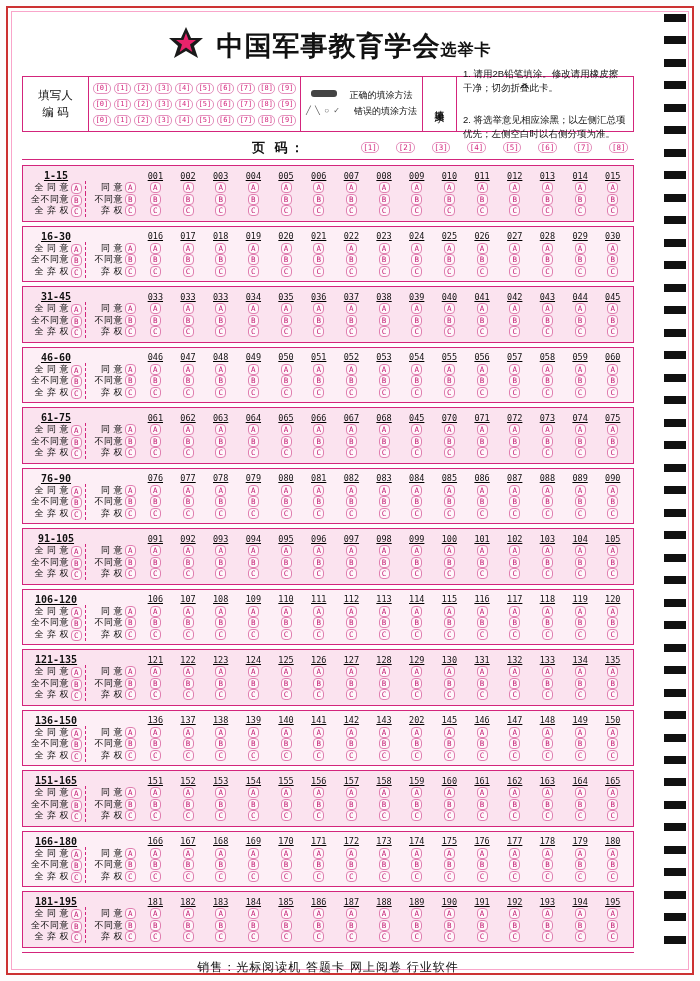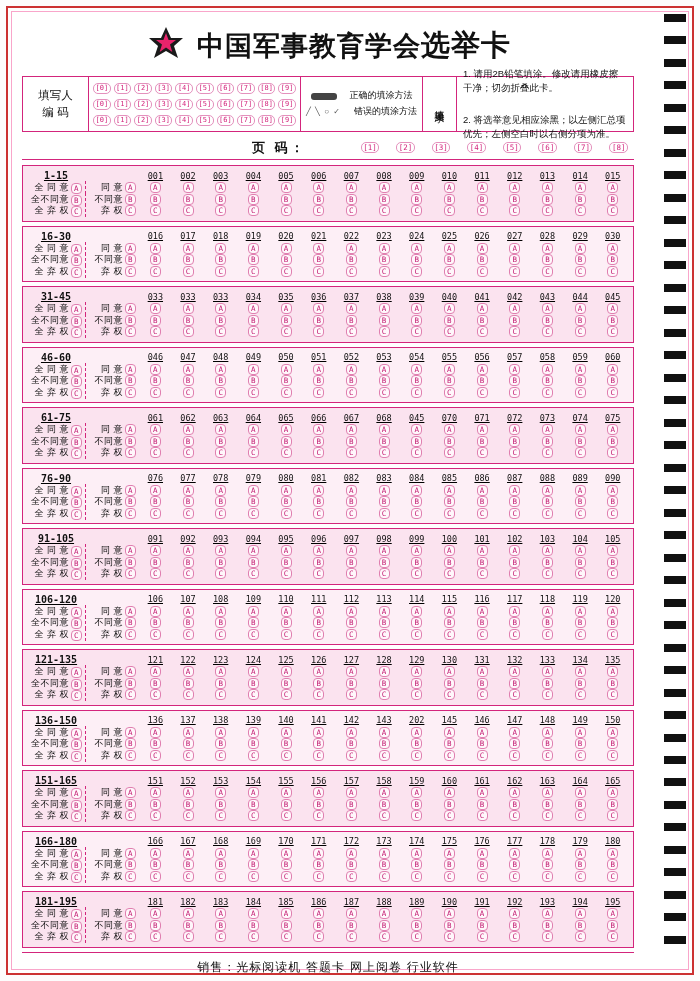--- a/index.html
+++ b/index.html
@@ -47,21 +47,21 @@
   .logo {
     width:42px; height:42px; margin-right:10px;
     position:relative;
   }
   .logo svg { display:block; }
   .title {
     font-family:"DejaVu Sans", sans-serif;
     font-size:27px; font-weight:bold; letter-spacing:1px; color:#111;
     white-space:nowrap;
   }
-  .title .small { font-size:29px; }
+  .title .small { font-size:16px; }
   
   .info-box {
     margin-top:6px;
     border:1.5px solid #d3257c;
     display:flex; height:56px;
     background:#fff;
   }
   .info-cell { border-right:1.5px solid #d3257c; height:100%; }
   .info-cell:last-child { border-right:none;gap:18px; }
   .cell-label {
@@ -79,21 +79,21 @@
     font-size:7px; color:#d3257c; letter-spacing:0;
     border:0.6px solid #e491bd; border-radius:5px;
     padding:0 1.5px; line-height:9px;
     font-family:"DejaVu Sans Mono", monospace;
   }
   .cell-fill {
     width:122px; display:flex; flex-direction:column;
     align-items:center; justify-content:center; gap:4px;
     font-size:9px; color:#111; line-height:1.3;
   }
-  .fill-row { display:flex; align-items:center; gap:13px; }
+  .fill-row { display:flex; gap:13px; }
   .fill-sample { display:inline-block; width:26px; height:7px; }
   .sample-right { background:#444; border-radius:3px; }
   .sample-wrong { color:#555; font-size:8px; letter-spacing:1px; }
   .cell-req-label {
     width:34px; display:flex; align-items:center; justify-content:center;
     font-size:10px; color:#111; writing-mode:vertical-rl; text-orientation:upright;
     letter-spacing:1px; line-height:1.1;
   }
   .cell-req {
     flex:1; display:flex; flex-direction:column; justify-content:center;

